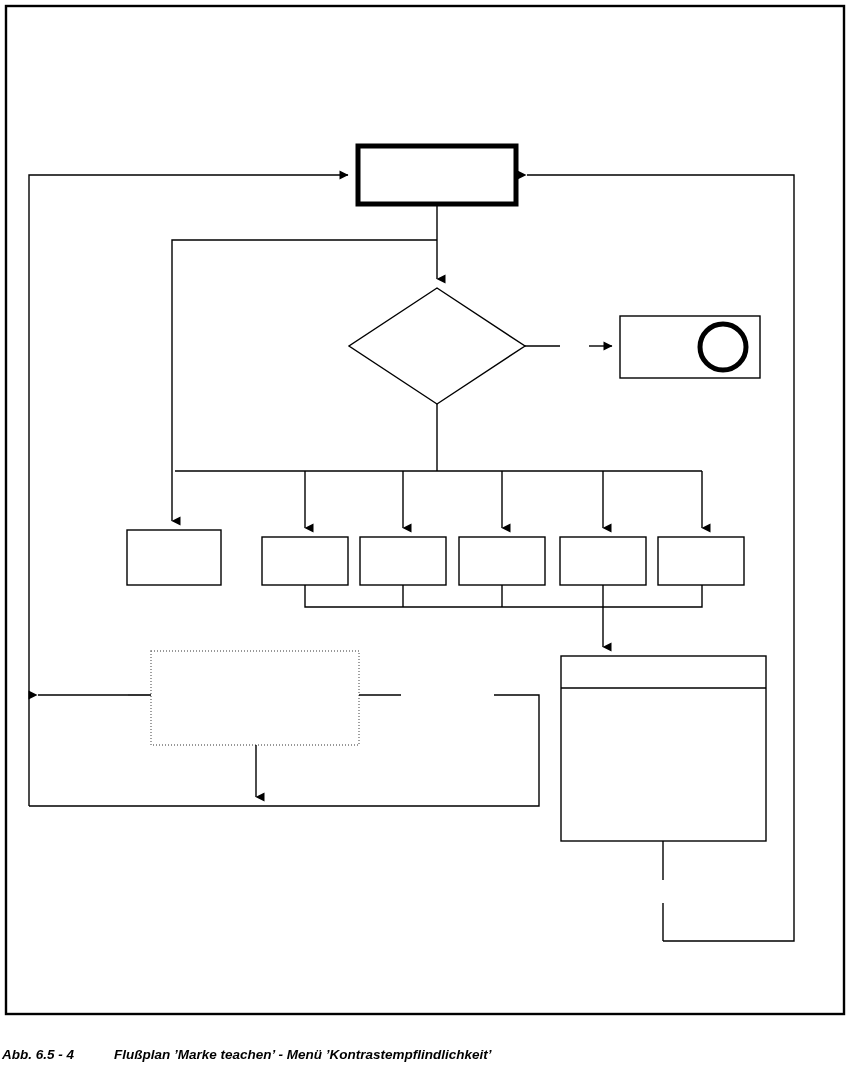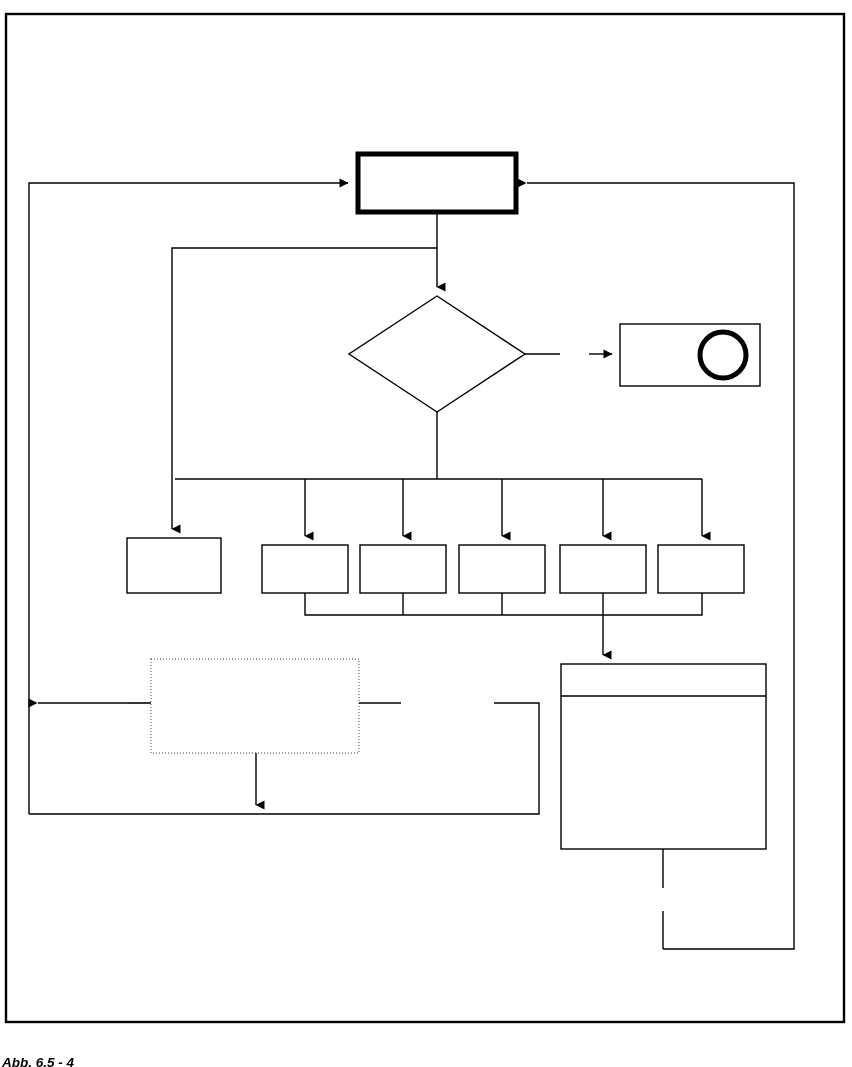--- a/index.html
+++ b/index.html
@@ -9,21 +9,21 @@
   }
   body {
     width: 852px;
     height: 1067px;
     font-family: "Liberation Sans", sans-serif;
     position: relative;
     overflow: hidden;
   }
   #page {
     position: absolute;
-    left: 0; top: 8px;
+    left: 0; top: 0;
     width: 852px;
     height: 954px;
   }
   #figure-svg {
     position: absolute;
     left: 0; top: 0;
     width: 852px;
     height: 1067px;
     display: block;
   }
@@ -126,15 +126,16 @@
 
     <rect x="561" y="656" width="205" height="185" fill="#ffffff" stroke="#000000" stroke-width="1.4"></rect>
     <line x1="561" y1="688" x2="766" y2="688" stroke="#000000" stroke-width="1.4"></line>
 
     <line x1="663" y1="841" x2="663" y2="880" stroke="#000000" stroke-width="1.4"></line>
     <line x1="663" y1="903" x2="663" y2="941" stroke="#000000" stroke-width="1.4"></line>
   </svg>
 
   <div class="caption-row">
     <span class="caption-number">Abb. 6.5 - 4</span>
+    <span class="caption-text">Flußplan ’Marke teachen’ - Menü ’Kontrastempflindlichkeit’</span>
   </div>
 
 </div>
 
 </body></html>

